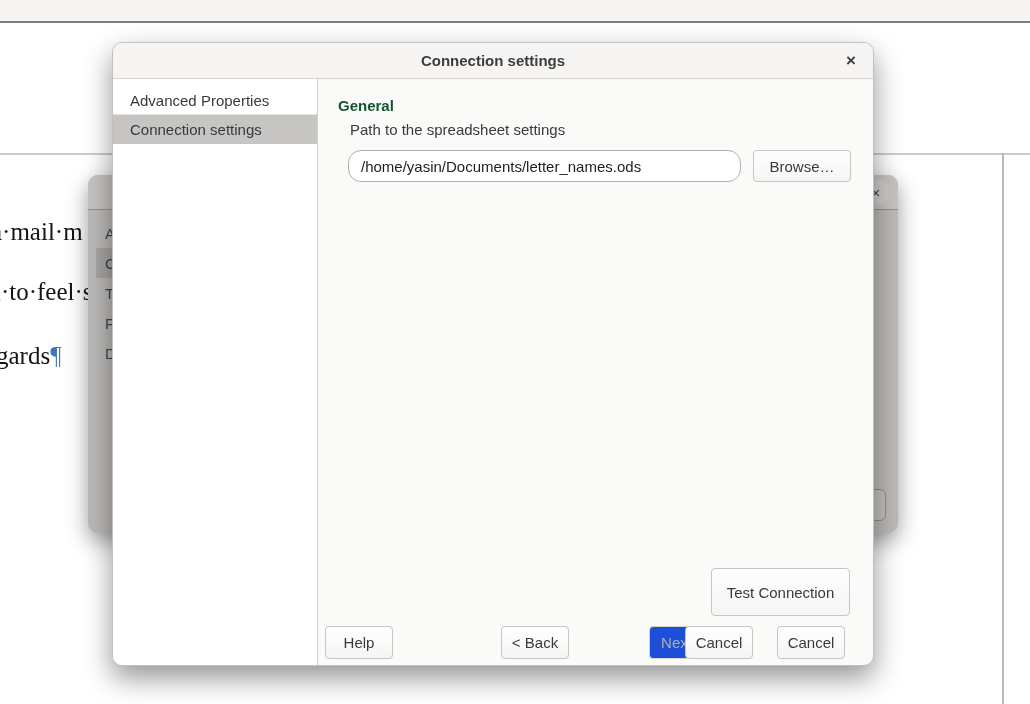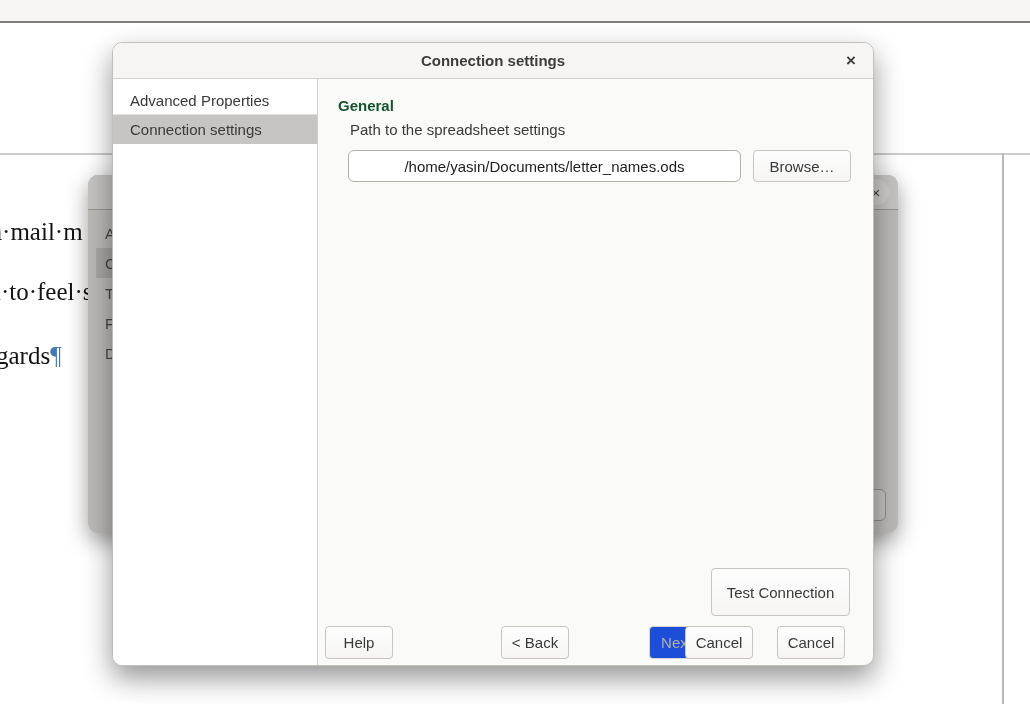--- a/index.html
+++ b/index.html
@@ -1,15 +1,15 @@
 <!DOCTYPE html>
 <html><head>
 <meta charset="utf-8">
 <style>
-  * { margin:0; padding:0; box-sizing:border-box;text-align:center; }
+  * { margin:0; padding:0; box-sizing:border-box; }
   html,body { width:1030px; height:704px; }
   body {
     position:relative; overflow:hidden; background:#ffffff;
     font-family:"Liberation Sans", sans-serif;
   }
 
   
   .topband { position:absolute; left:0; top:0; width:1030px; height:23px;
     background:#f6f5f4; border-bottom:2px solid #7e7e7e; }
   .doc-hline { position:absolute; left:0; top:153px; width:1030px; height:2px; background:#cccccc; }
@@ -51,21 +51,21 @@
     background:#ffffff; border-right:1px solid #d2cfcb; padding-top:7px; }
   .side-item { height:29px; display:flex; align-items:center; padding-left:17px;
     font-size:15px; color:#3a3a3a; cursor:pointer; }
   .side-item.first { border-bottom:1px solid #e3e1de; }
   .side-item.selected { background:#c6c5c3; }
 
   .general-title { position:absolute; left:225px; top:54px; font-weight:bold;
     font-size:15px; color:#14532d; }
   .path-label { position:absolute; left:237px; top:78px; font-size:15px; color:#3a3a3a; }
   .path-input { position:absolute; left:235px; top:107px; width:393px; height:32px;
-    background:#ffffff; border:1px solid #b3afaa; border-radius:6px; padding:0 12px;
+    background:#ffffff; border:1px solid #b3afaa; border-radius:13px; padding:0 12px;
     font-family:"Liberation Sans",sans-serif; font-size:15px; color:#1e1e1e; outline:none; }
 
   .btn { position:absolute; display:flex; align-items:center; justify-content:center;
     border:1px solid #c8c4bf; border-radius:4px;
     background:linear-gradient(#fefefe,#f6f5f4); font-size:15px; color:#3a3a3a; cursor:pointer; }
   .browse-btn { left:640px; top:107px; width:98px; height:32px; }
   .test-btn { left:598px; top:525px; width:139px; height:48px; }
   .foot-btn { top:583px; width:68px; height:33px; }
   #btn-help   { left:212px; }
   #btn-back   { left:388px; }

